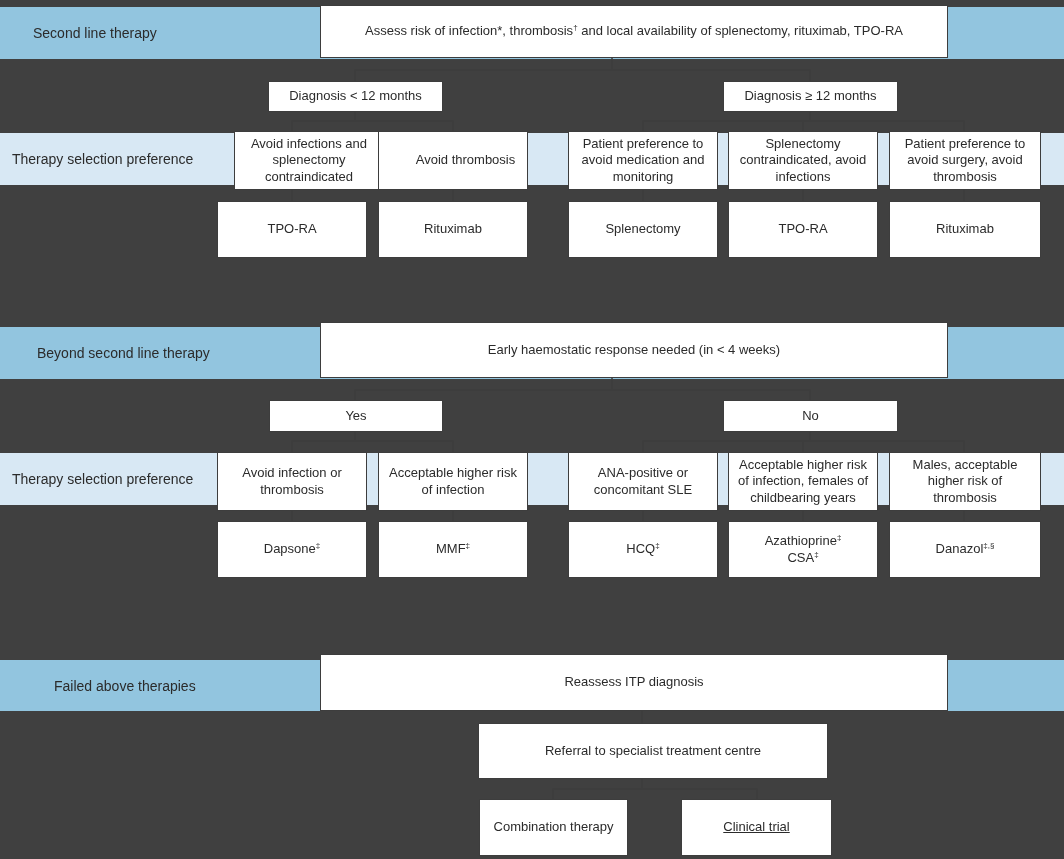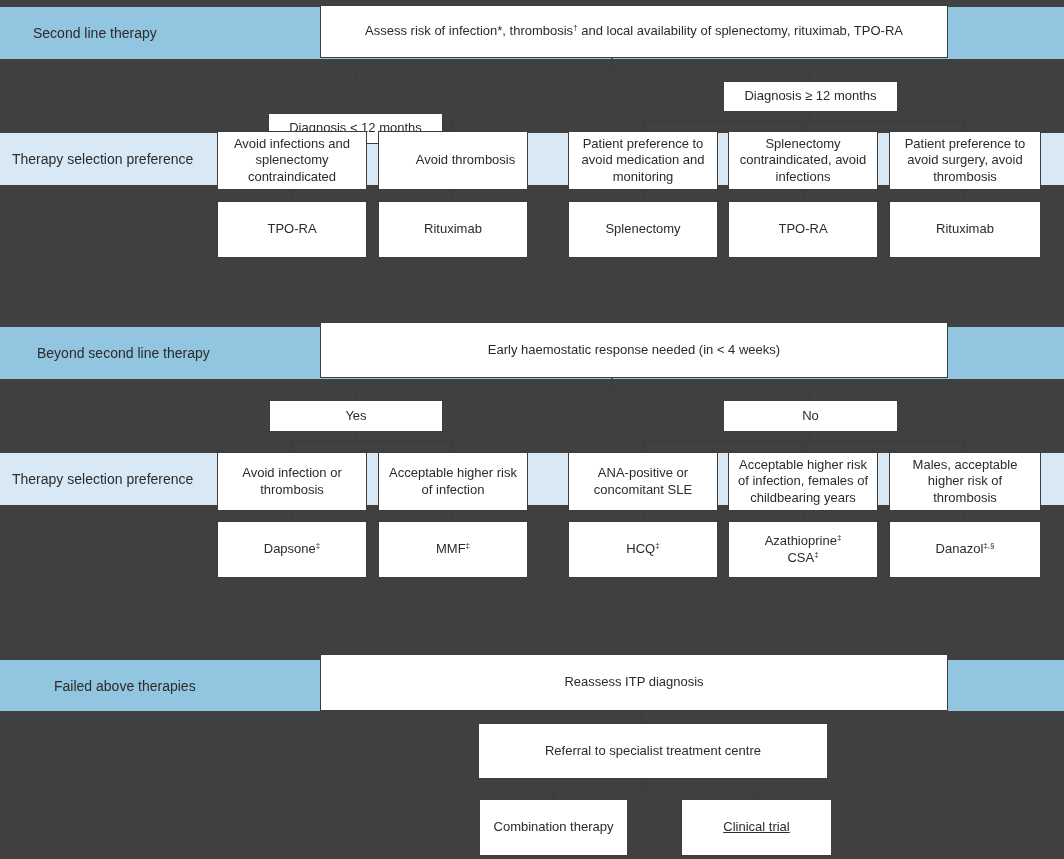--- a/index.html
+++ b/index.html
@@ -84,28 +84,28 @@
     <path d="M355 432 V441 M292 452 V441 H453 V452"></path>
     <path d="M810 432 V441 M643 452 V441 H964 V452 M803 441 V452"></path>
     <path d="M292 511 V521 M453 511 V521 M643 511 V521 M803 511 V521 M964 511 V521"></path>
     <path d="M642 711 V723 M642 779 V789 M553 799 V789 H757 V799"></path>
   </svg>
 
   <div class="box" style="left:320px;top:5px;width:628px;height:53px;">
     <span><span>Assess risk of infection*, thrombosis</span><sup>†</sup><span> and local availability of splenectomy, rituximab, TPO-RA</span></span>
   </div>
 
-  <div class="box" style="left:268px;top:81px;width:175px;height:31px;margin-top:32px;">
+  <div class="box" style="left:268px;top:81px;width:175px;height:31px;">
     <span>Diagnosis &lt; 12 months</span>
   </div>
   <div class="box" style="left:723px;top:81px;width:175px;height:31px;">
     <span>Diagnosis ≥ 12 months</span>
   </div>
 
-  <div class="box" style="left:217px;top:131px;width:150px;height:59px;">
+  <div class="box" style="left:234px;top:131px;width:150px;height:59px;">
     <span>Avoid infections and splenectomy contraindicated</span>
   </div>
   <div class="box" style="left:378px;top:131px;width:150px;height:59px;padding-left:31px;">
     <span>Avoid thrombosis</span>
   </div>
   <div class="box" style="left:568px;top:131px;width:150px;height:59px;">
     <span>Patient preference to avoid medication and monitoring</span>
   </div>
   <div class="box" style="left:728px;top:131px;width:150px;height:59px;">
     <span>Splenectomy contraindicated, avoid infections</span>

